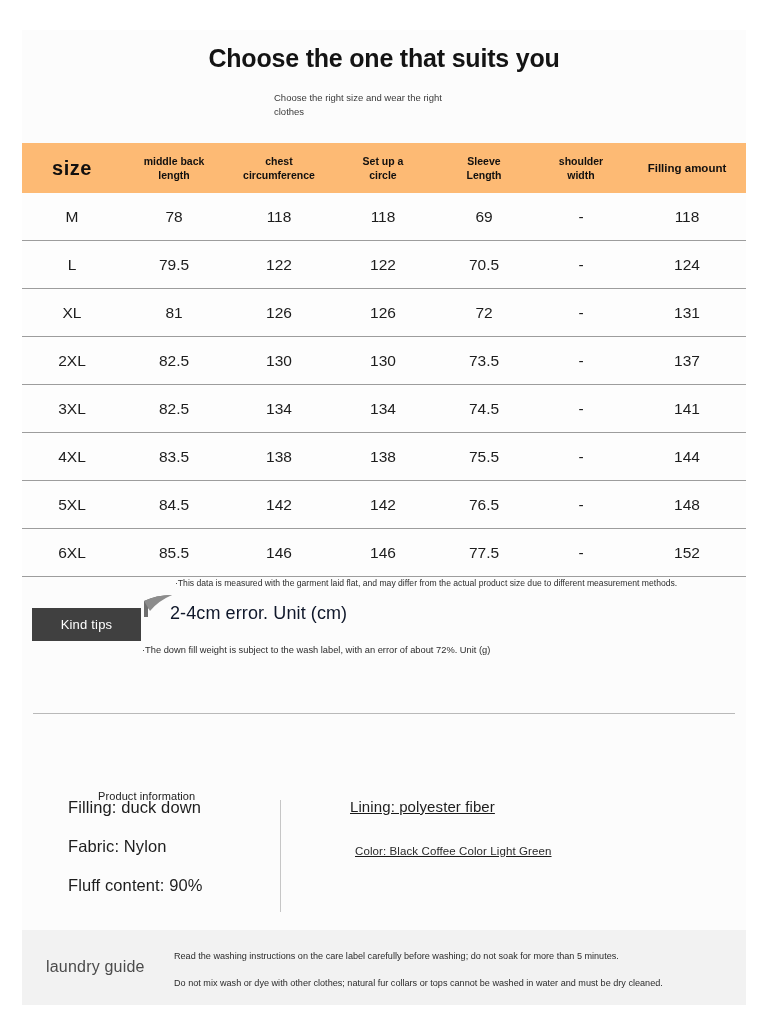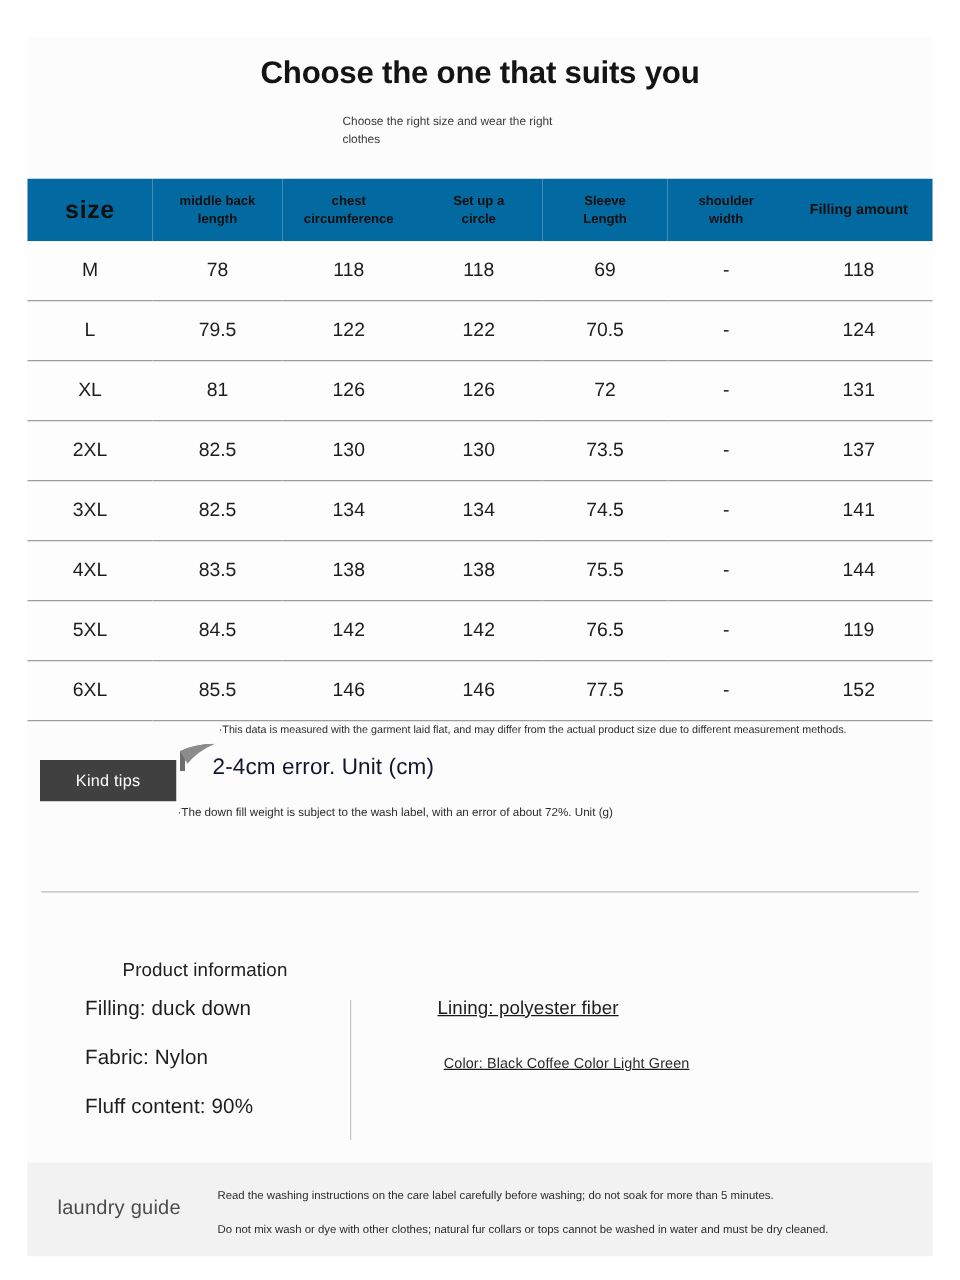--- a/index.html
+++ b/index.html
@@ -52,21 +52,21 @@
     left: 0px;
     top: 113px;
     width: 724px;
   }
   table.size-table {
     border-collapse: collapse;
     width: 724px;
     table-layout: fixed;
   }
   table.size-table thead tr {
-    background: #0369a1;
+    background: #fdba74;
   }
   table.size-table thead th {
     color: #12100f;
     font-size: 10.5px;
     font-weight: bold;
     line-height: 14px;
     padding: 8px 2px;
     height: 34px;
     vertical-align: middle;
     text-align: center;
@@ -174,22 +174,22 @@
     top: 683px;
     width: 702px;
     height: 1px;
     background: #b9b9b9;
   }
 
   
   .prod-head {
     position: absolute;
     left: 48px;
-    top: 738px;
-    font-size: 15px;
+    top: 760px;
+    font-size: 11px;
     color: #202020;
     letter-spacing: 0.1px;
     padding-left: 28px;
   }
   .prod-body {
     position: absolute;
     left: 0;
     top: 768px;
     width: 724px;
     height: 150px;
@@ -372,21 +372,21 @@
           <td class="dash">-</td>
           <td>144</td>
         </tr>
         <tr>
           <td>5XL</td>
           <td>84.5</td>
           <td>142</td>
           <td>142</td>
           <td>76.5</td>
           <td class="dash">-</td>
-          <td>119</td>
+          <td>148</td>
         </tr>
         <tr>
           <td>6XL</td>
           <td>85.5</td>
           <td>146</td>
           <td>146</td>
           <td>77.5</td>
           <td class="dash">-</td>
           <td>152</td>
         </tr>

